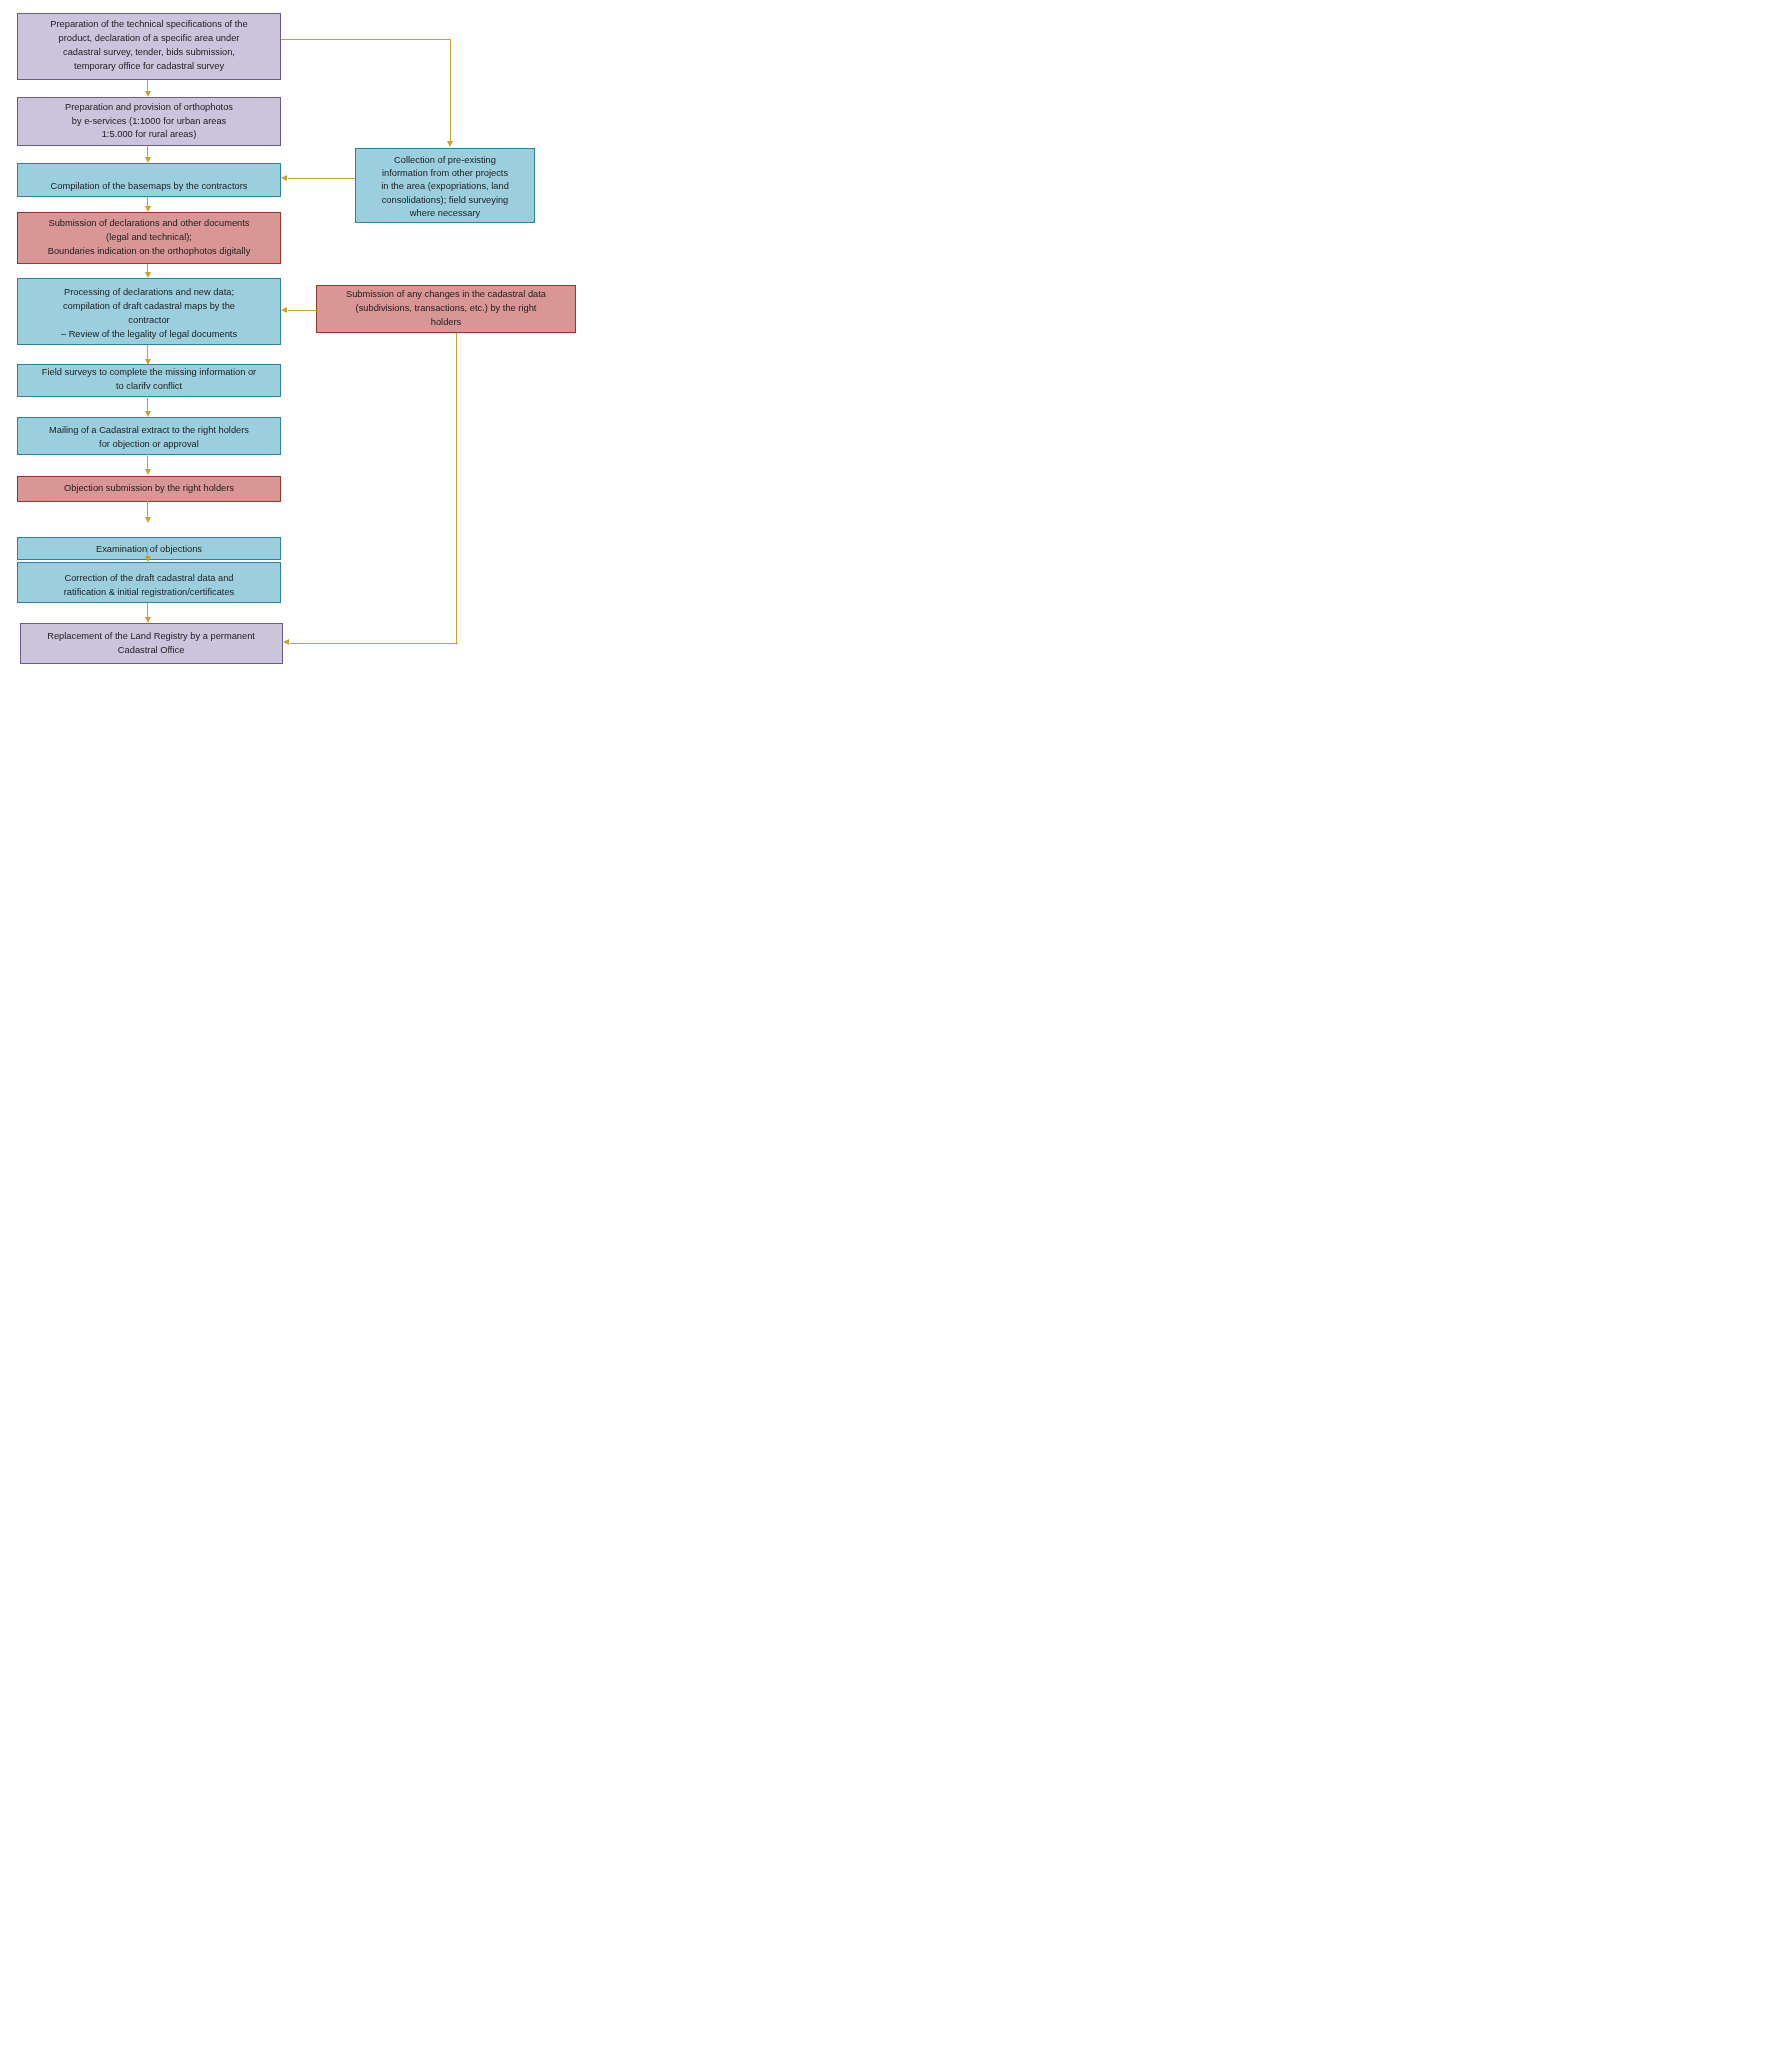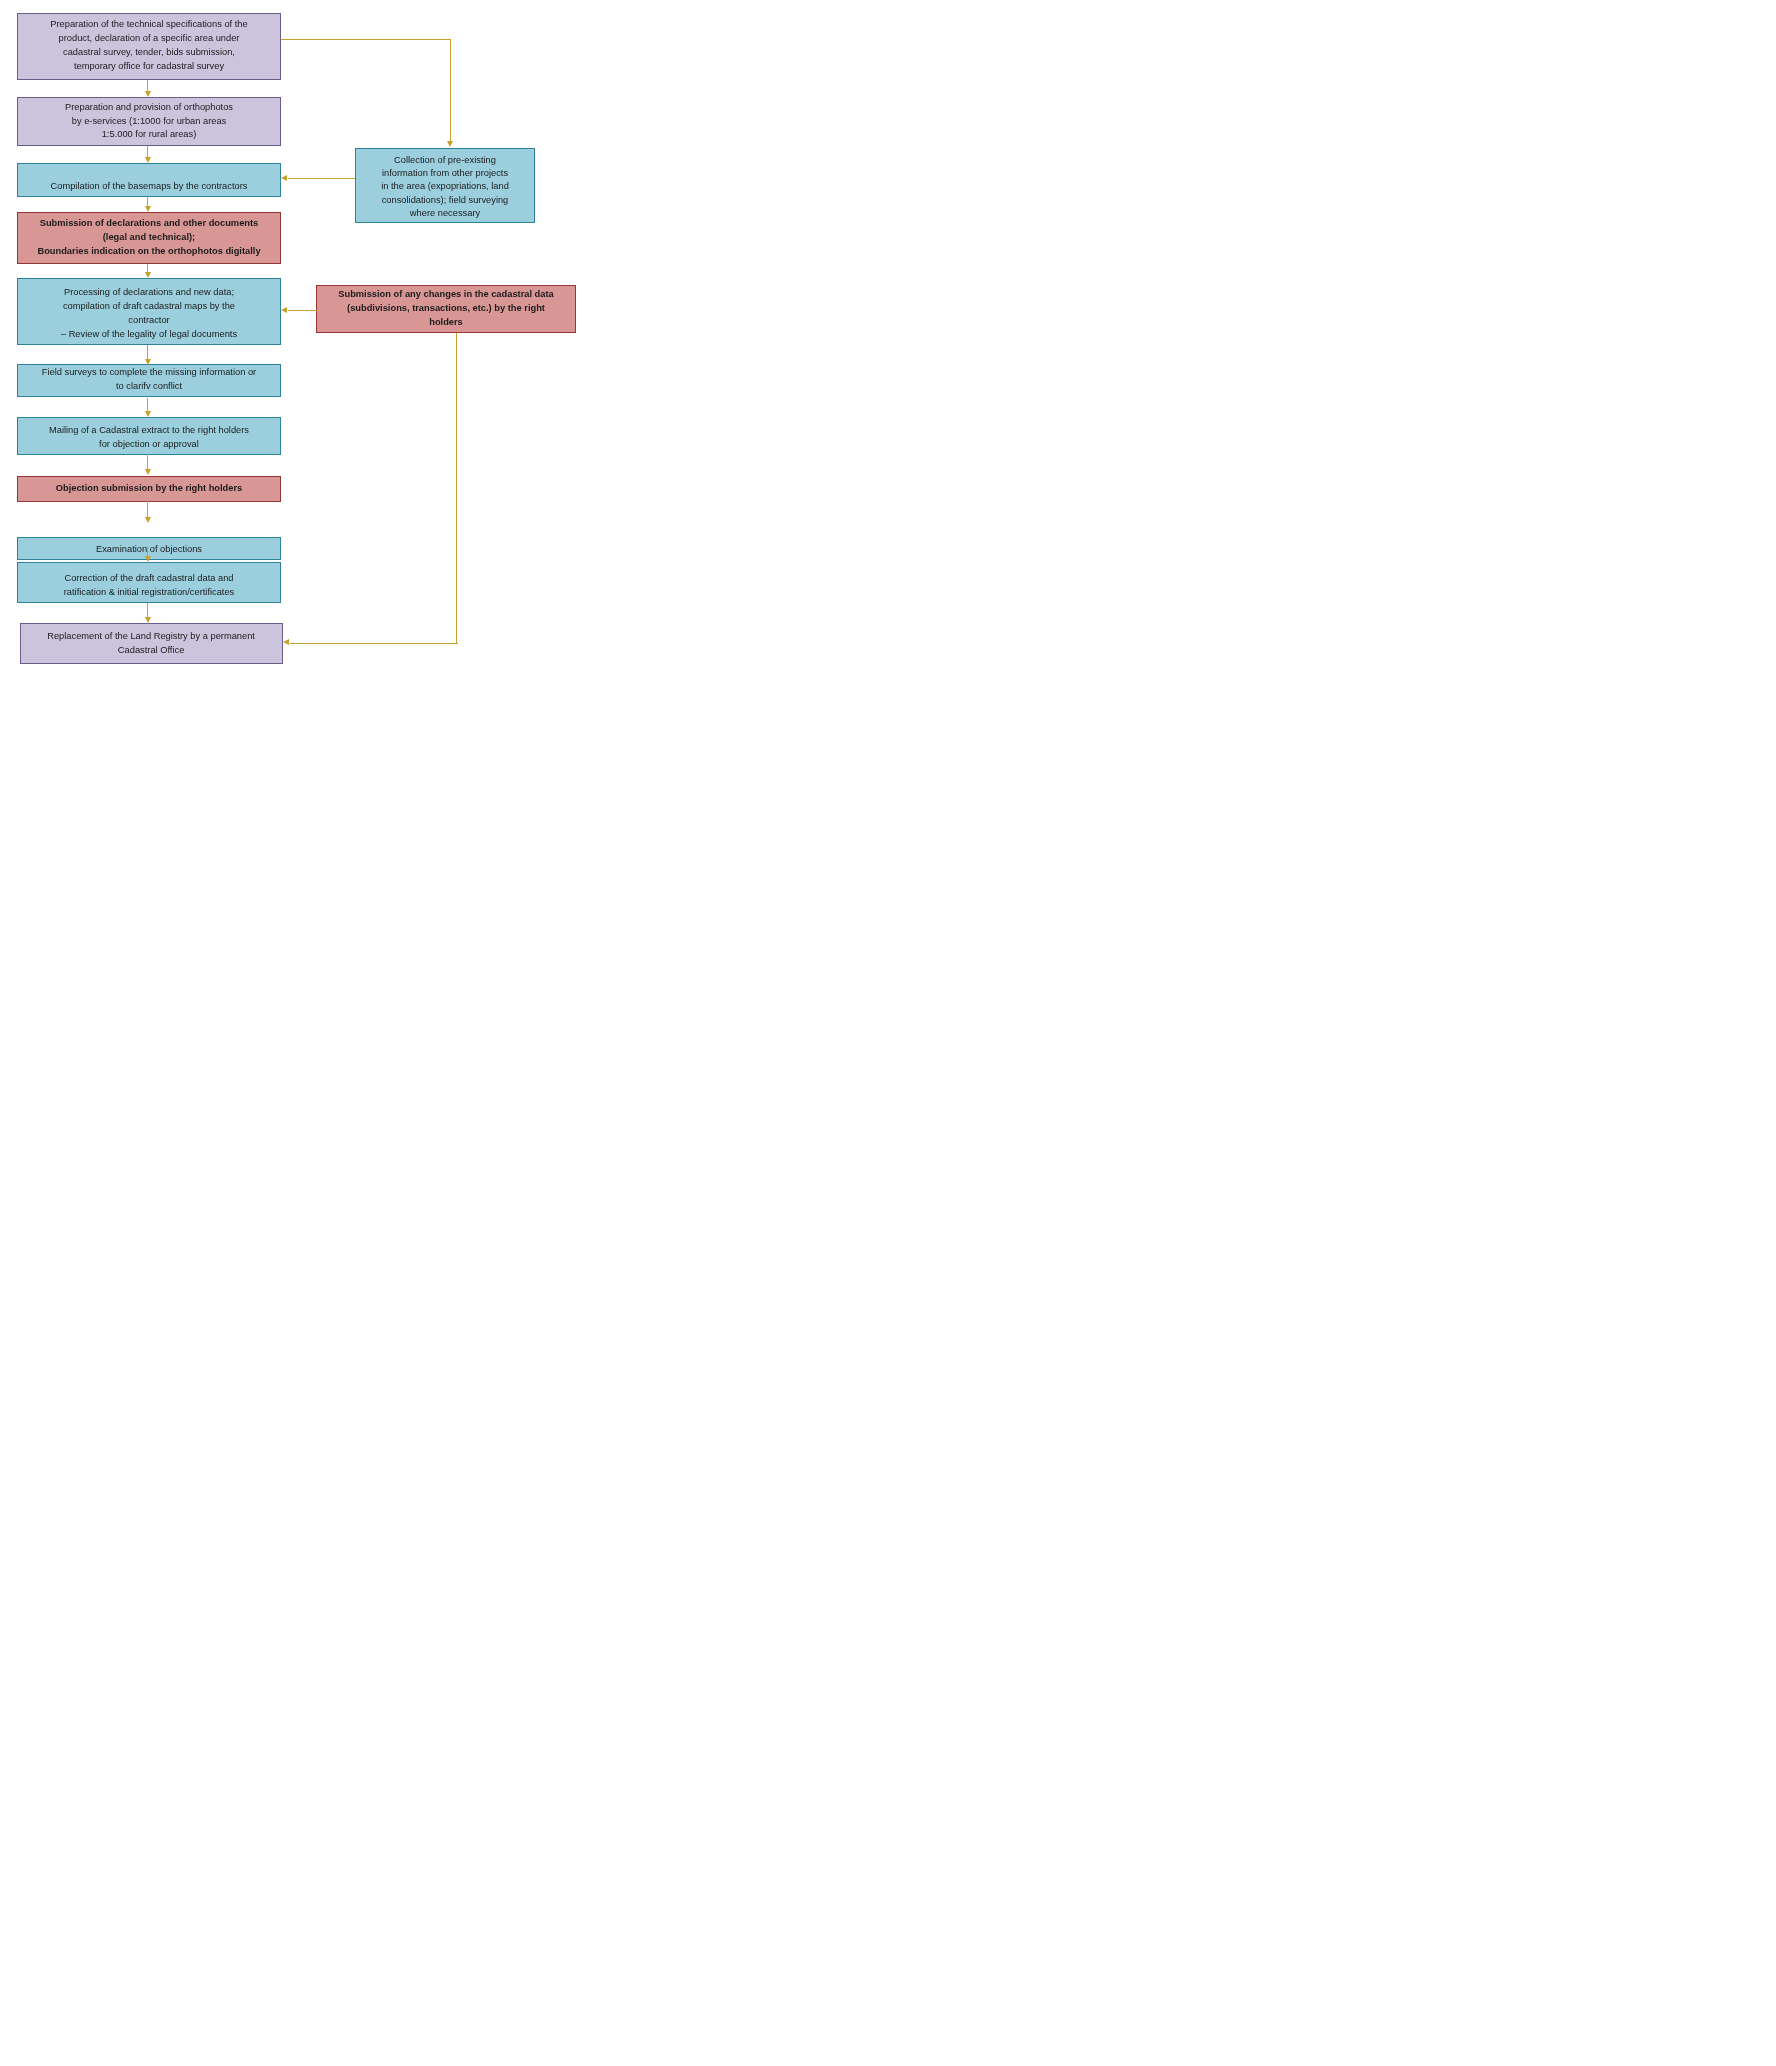--- a/index.html
+++ b/index.html
@@ -26,21 +26,21 @@
     padding: 2px 6.9px;
   }
   .node-text {
     white-space: pre-line;
     font-size: 9.3px;
     line-height: 1.5;
     color: #1b1b1b;
   }
   .purple { background: var(--purple-fill, #CCC3DC); border-color: var(--purple-border, #685D8B); }
   .blue   { background: var(--blue-fill,   #9BCFDD); border-color: var(--blue-border,   #30819A); align-items: flex-end; }
-  .red    { background: var(--red-fill,    #D89795); border-color: var(--red-border,    #943634); font-weight: bold; }
+  .red    { background: var(--red-fill,    #D89795); border-color: var(--red-border,    #943634); }
 
   .blue .node-text.tight { line-height: 1.42; }
 
   
   .vconn { position: absolute; width: 7.9px; }
   .vconn .stem {
     position: absolute; left: 3.4px; top: 0; width: 1px; bottom: 5.9px;
     background: var(--arrow, #C9A02A);
   }
   .vconn .head {

